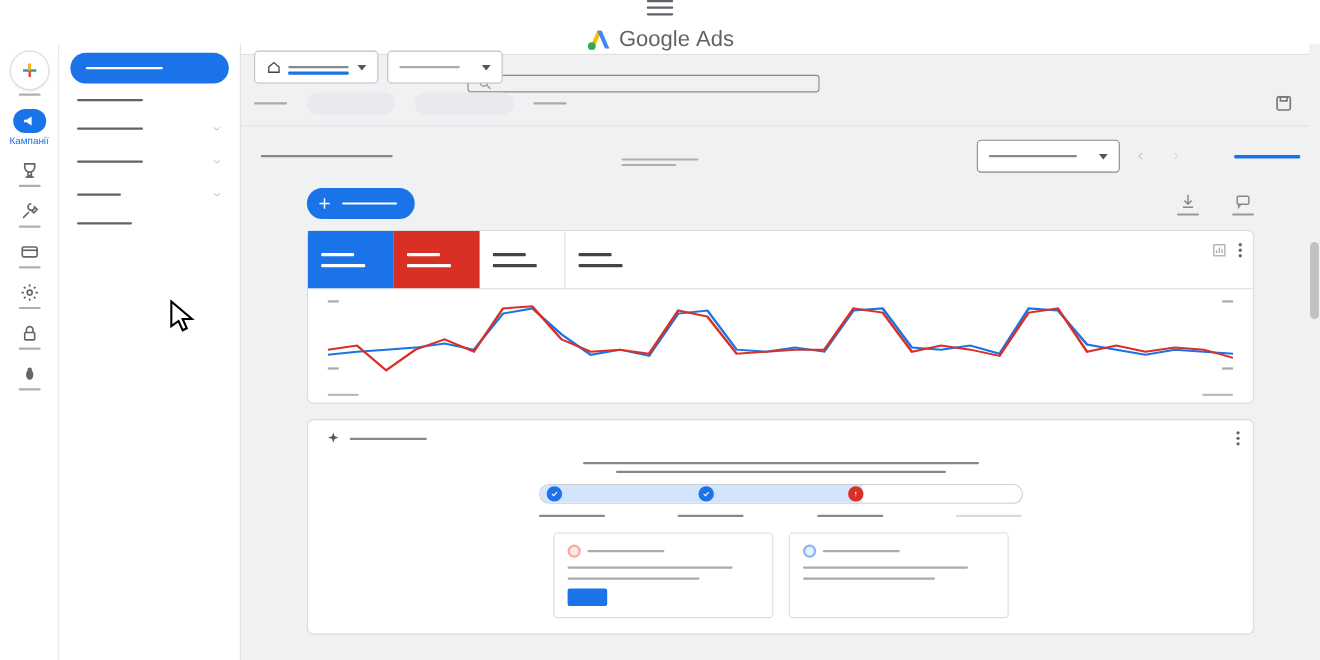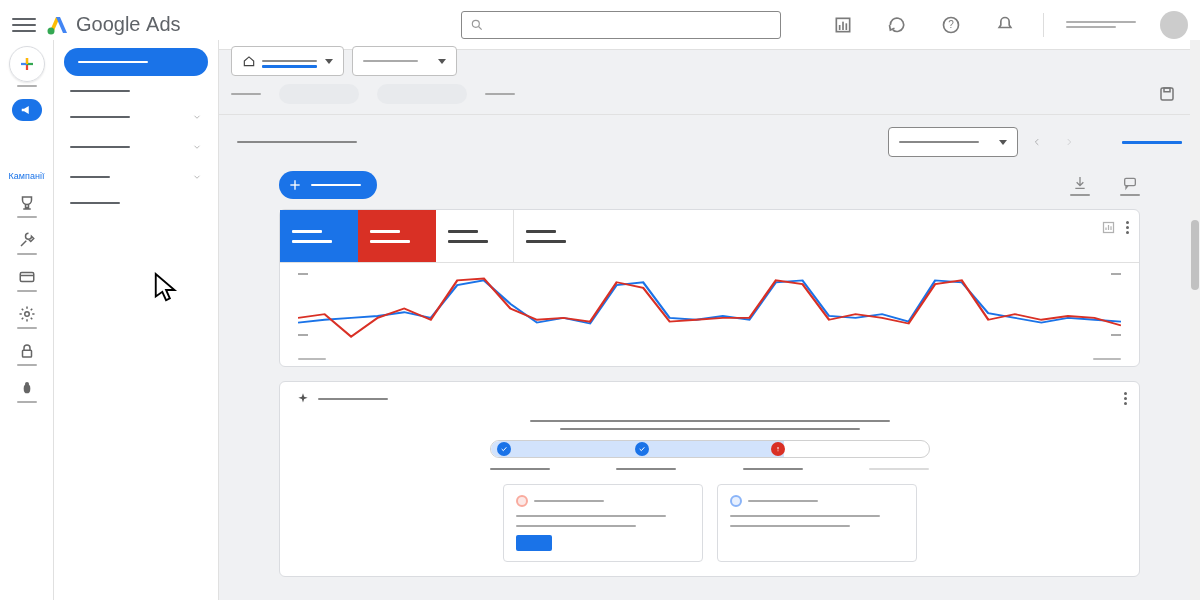--- a/index.html
+++ b/index.html
@@ -1,38 +1,38 @@
 <!DOCTYPE html>
 <html><head>
 <meta charset="utf-8">
 <style>
 * { box-sizing: border-box; margin: 0; padding: 0; }
 body { font-family: Arial, sans-serif; font-size: 13px; color: #202124; background: #f0f1f3; overflow: hidden; width: 1200px; height: 600px; position: relative; }
 
 
-.header { height: 50px; background: #fff; display: flex; align-items: center; padding: 0 12px; border-bottom: 1px solid #e0e0e0; gap: 10px; }
+.header { height: 50px; background: #fff; display: flex; align-items: center; padding: 0 12px; border-bottom: 1px solid #e0e0e0; gap: 10px; flex-direction: column; }
 .hamburger { width: 24px; height: 24px; display: flex; flex-direction: column; justify-content: center; gap: 4px; cursor: pointer; }
 .hamburger span { height: 2px; background: #5f6368; border-radius: 1px; }
 .logo { display: flex; align-items: center; gap: 6px; font-size: 20px; }
 .logo-icon { width: 24px; height: 24px; }
 .logo-text { color: #5f6368; font-weight: 400; }
 .logo-text b { color: #5f6368; font-weight: 500; }
 .spacer { flex: 1; }
 .search-box { width: 320px; height: 28px; border: 1px solid #888; border-radius: 3px; display: flex; align-items: center; padding: 0 8px; margin-right: 30px; }
 .search-icon { width: 14px; height: 14px; opacity: 0.6; }
 .header-icon { width: 20px; height: 20px; cursor: pointer; opacity: 0.7; margin: 0 12px; }
 .account-line { width: 70px; height: 2px; background: #b0b0b0; border-radius: 1px; margin: 0 6px; }
 .avatar { width: 28px; height: 28px; border-radius: 50%; background: #ccc; margin-left: 8px; }
 
 
 .rail { position: absolute; left: 0; top: 40px; bottom: 0; width: 54px; background: #fff; border-right: 1px solid #e0e0e0; display: flex; flex-direction: column; align-items: center; padding-top: 6px; gap: 12px; }
 .rail-btn { width: 36px; display: flex; flex-direction: column; align-items: center; gap: 2px; cursor: pointer; }
 .rail-create { width: 36px; height: 36px; border-radius: 50%; border: 1px solid #dadce0; display: flex; align-items: center; justify-content: center; box-shadow: 0 1px 2px rgba(0,0,0,0.1); }
 .rail-campaign { width: 30px; height: 22px; border-radius: 11px; background: #1a73e8; display: flex; align-items: center; justify-content: center; }
-.rail-label { font-size: 9px; color: #1a73e8; text-align: center; margin-top: 48px; }
+.rail-label { font-size: 9px; color: #1a73e8; text-align: center; }
 .rail-icon { width: 20px; height: 20px; opacity: 0.75; display: flex; align-items: center; justify-content: center; }
 .rail-line { width: 20px; height: 2px; background: #b0b0b0; border-radius: 1px; margin-top: 1px; }
 
 
 .sidebar { position: absolute; left: 54px; top: 40px; bottom: 0; width: 165px; background: #fff; border-right: 1px solid #e0e0e0; padding: 8px 0; }
 .side-pill { margin: 0 10px 4px; height: 28px; background: #1a73e8; border-radius: 14px; display: flex; align-items: center; padding: 0 14px; }
 .side-pill .line { width: 70px; height: 2px; background: #fff; border-radius: 1px; }
 .side-item { padding: 10px 16px; display: flex; align-items: center; justify-content: space-between; cursor: pointer; }
 .side-item .line { width: 60px; height: 2px; background: #5f6368; border-radius: 1px; }
 .side-item.short .line { width: 40px; }

